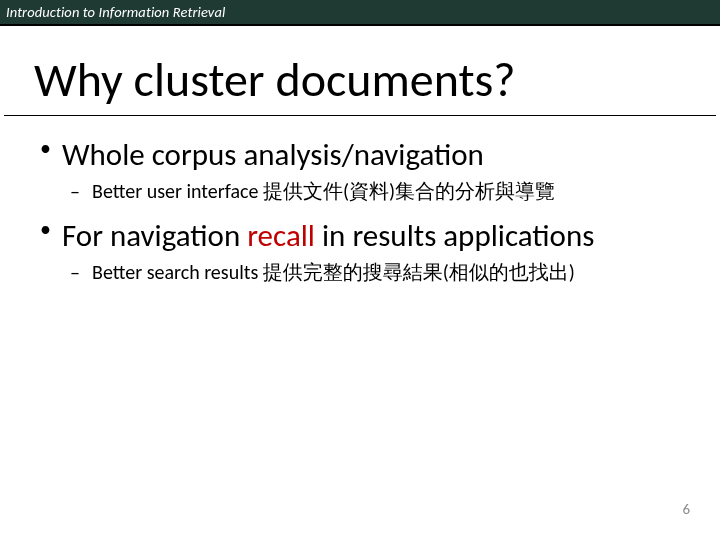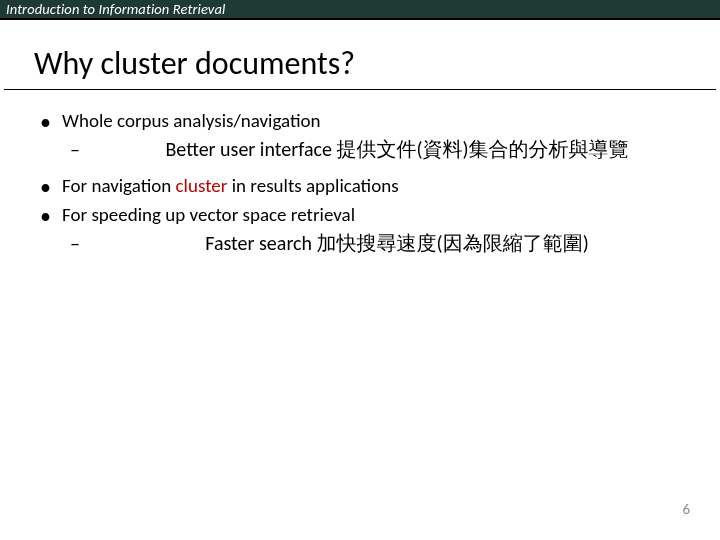--- a/index.html
+++ b/index.html
@@ -1,55 +1,55 @@
 <!DOCTYPE html>
 <html><head>
 <meta charset="utf-8">
 <style>
   * { margin: 0; padding: 0; box-sizing: border-box; }
   html, body { width: 720px; height: 540px; background: #fff; font-family: Calibri, "Segoe UI", Arial, sans-serif; color: #000; }
   .slide { width: 720px; height: 540px; position: relative; }
   .banner {
     background: #1f3a33;
-    height: 20px;
+    height: 26px;
     border-bottom: 2px solid #000;
     display: flex; align-items: center;
     padding-left: 6px;
   }
   .banner-text {
     color: #fff;
     font-style: italic;
     font-size: 14.5px;
     letter-spacing: 0.1px;
   }
   .title {
-    font-size: 32px;
+    font-size: 48px;
     font-weight: 400;
     padding: 24px 30px 6px 30px;
     border-bottom: 1.5px solid #000;
     margin: 0 4px;
   }
   .body {
     padding: 18px 18px 0 40px;
   }
   ul.lvl1 { list-style: none; }
   ul.lvl1 > li { margin-bottom: 4px; }
   .b1 {
-    font-size: 19px;
+    font-size: 31px;
     line-height: 1.35;
     position: relative;
     padding-left: 22px;
   }
   .b1::before {
     content: "•";
     position: absolute;
     left: 0; top: 0;
     font-size: 22px;
   }
-  ul.lvl2 { list-style: none; margin-top: 2px; margin-bottom: 10px; text-align: center; }
+  ul.lvl2 { list-style: none; margin-top: 2px; margin-bottom: 10px; }
   .b2 {
     font-size: 20px;
     line-height: 1.35;
     position: relative;
     padding-left: 52px;
   }
   .b2::before {
     content: "–";
     position: absolute;
     left: 30px; top: 0;
@@ -78,28 +78,25 @@
     <ul class="lvl1">
       <li>
         <div class="b1">Whole corpus analysis/navigation</div>
         <ul class="lvl2">
           <li class="b2">Better user interface 提供文件(資料)集合的分析與導覽</li>
         </ul>
       </li>
       <li>
         <div class="b1">
           <span>For navigation </span>
-          <span class="accent">cluster</span>
+          <span class="accent">recall</span>
           <span> in results applications</span>
         </div>
-      </li>
-      <li>
-        <div class="b1">For speeding up vector space retrieval</div>
         <ul class="lvl2">
-          <li class="b2">Faster search 加快搜尋速度(因為限縮了範圍)</li>
+          <li class="b2">Better search results 提供完整的搜尋結果(相似的也找出)</li>
         </ul>
       </li>
     </ul>
   </div>
 
   <div class="pagenum">6</div>
 
 </div>
 
 </body></html>

